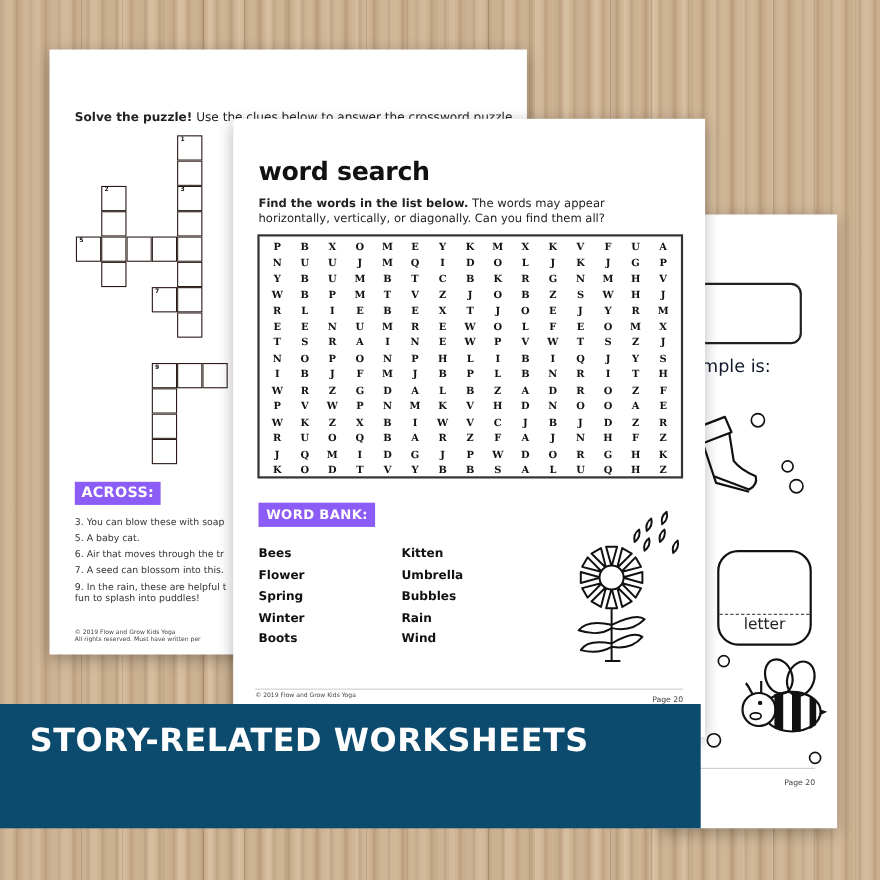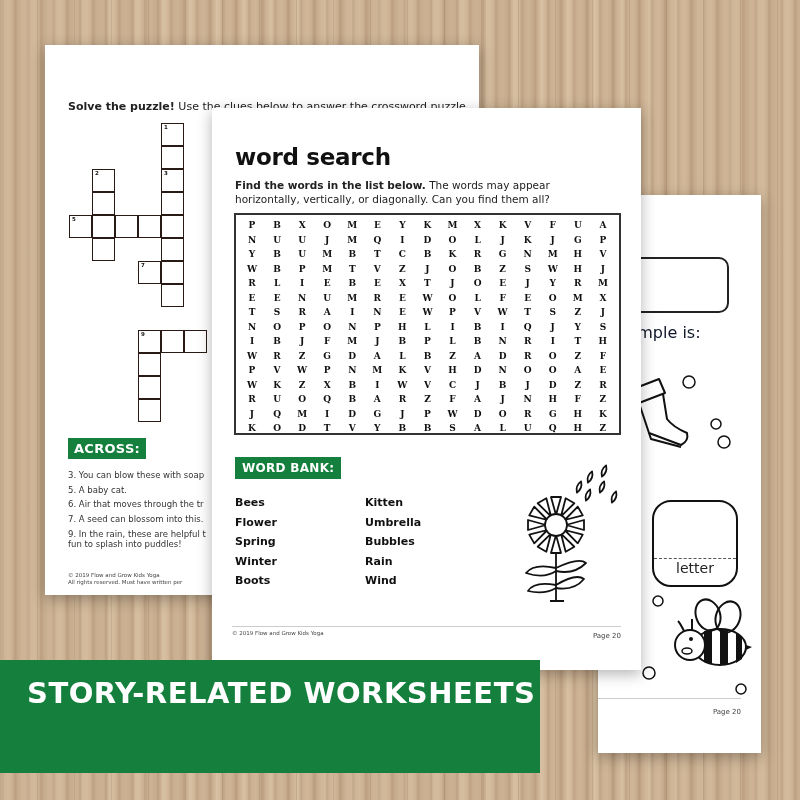--- a/index.html
+++ b/index.html
@@ -15,21 +15,21 @@
   }
   .page { position: absolute; background: #fff; box-shadow: 0 4px 14px rgba(0,0,0,0.30); }
 
   
   #cw { left: 45px; top: 45px; width: 434px; height: 550px; }
   #cw .title { position: absolute; left: 23px; top: 20px; font: 700 25px "DejaVu Sans", sans-serif; color: #111; letter-spacing: -0.3px; }
   #cw .sub { position: absolute; left: 23px; top: 55px; font-size: 11px; color: #222; white-space: nowrap; }
   #cw .sub b { font-weight: 700; }
   .cell { position: absolute; width: 23px; height: 23px; border: 1.6px solid #2a1a16; background: #fff; }
   .cell .num { position: absolute; left: 2px; top: 0px; font-size: 5.5px; font-weight: 700; color: #111; }
-  .blk-label { position: absolute; background: #15803d; color: #fff; font-weight: 700; font-size: 13px; padding: 3px 6px; letter-spacing: 0.3px; }
+  .blk-label { position: absolute; background: #8b5cf6; color: #fff; font-weight: 700; font-size: 13px; padding: 3px 6px; letter-spacing: 0.3px; }
   #cw .across-label { left: 23px; top: 393px; }
   #cw .clues { position: absolute; left: 23px; top: 425px; font-size: 8.5px; color: #333; line-height: 1.25; width: 200px; }
   #cw .clues div { margin-bottom: 4px; }
   #cw .foot { position: absolute; left: 23px; top: 527px; font-size: 5.5px; color: #444; line-height: 1.3; }
 
   
   #rp { left: 598px; top: 195px; width: 163px; height: 558px; }
   #rp .box { position: absolute; left: -20px; top: 62px; width: 151px; height: 56px; border: 2px solid #222; border-radius: 10px; }
   #rp .boxtxt { position: absolute; left: 20px; top: 69px; font-weight: 700; font-size: 15px; line-height: 1.3; color: #111; white-space: nowrap; }
   #rp .ex { position: absolute; left: 20px; top: 128px; font-size: 16px; color: #0f172a; }
@@ -51,21 +51,21 @@
   #ws .bank-label { left: 23px; top: 349px; font-size: 12px; padding: 4px 7px; }
   #ws .bank { position: absolute; top: 385px; font-size: 11px; font-weight: 700; color: #111; line-height: 19.5px; }
   #ws .bank.c1 { left: 23px; }
   #ws .bank.c2 { left: 153px; }
   #ws .flower { position: absolute; left: 312px; top: 355px; width: 100px; height: 145px; }
   #ws .foot-line { position: absolute; left: 20px; right: 20px; top: 518px; border-top: 1px solid #ccc; }
   #ws .foot { position: absolute; left: 20px; top: 522px; font-size: 5.5px; color: #444; }
   #ws .pnum { position: absolute; right: 20px; top: 524px; font-size: 7px; color: #444; }
 
   
-  #banner { position: absolute; left: 0; top: 660px; width: 540px; height: 113px; background: #15803d; }
+  #banner { position: absolute; left: 0; top: 640px; width: 637px; height: 113px; background: #0c4a6e; }
   #banner .line { position: absolute; left: 27px; color: #fff; font: 700 29px "DejaVu Sans", sans-serif; letter-spacing: 0.5px; white-space: nowrap; }
   #banner .l1 { top: 16px; }
   #banner .l2 { top: 60px; }
 </style>
 </head>
 <body>
 
 <div class="page" id="cw">
   <div class="sub"><b>Solve the puzzle!</b><span> Use the clues below to answer the crossword puzzle.</span></div>
 

